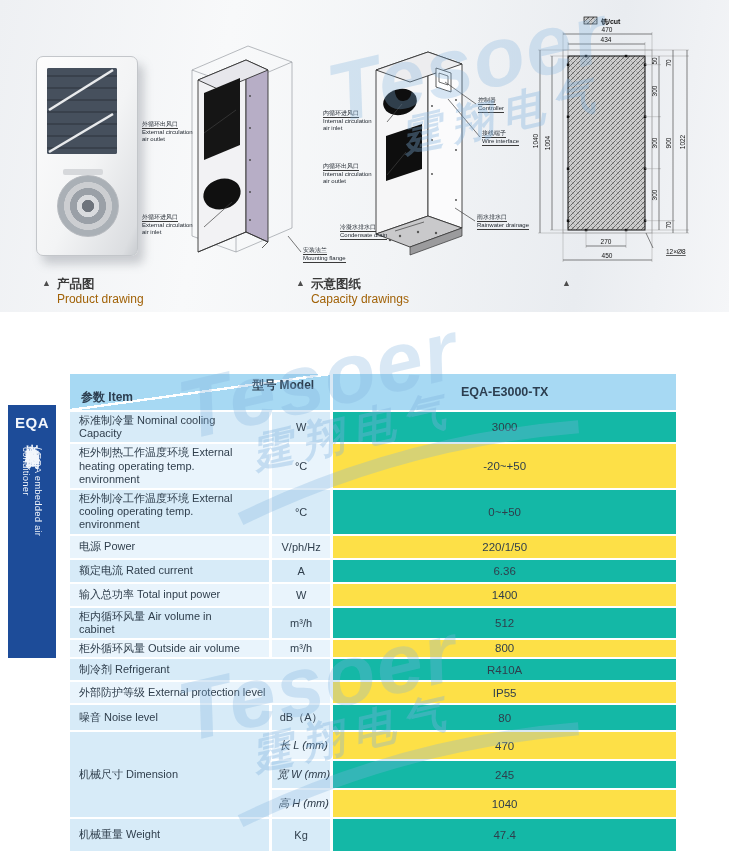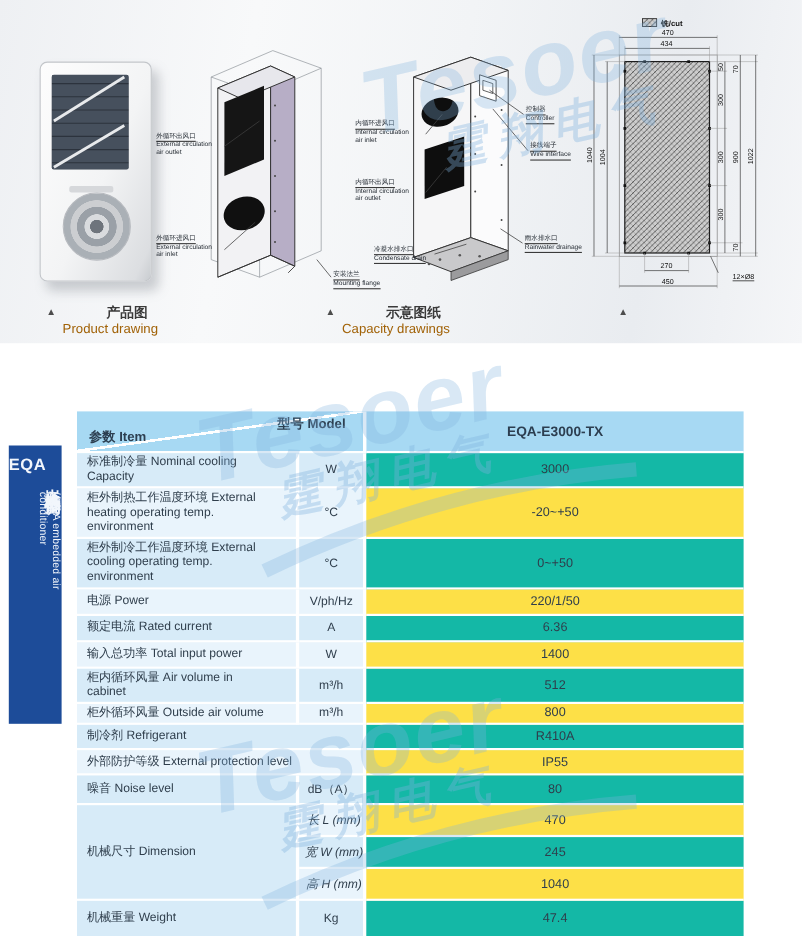--- a/index.html
+++ b/index.html
@@ -24,25 +24,25 @@
        border:1px solid #b7babf;}
   .cab .logo{position:absolute;left:26px;top:112px;width:40px;height:6px;background:#d6d8db;border-radius:2px;}
   .dsvg{position:absolute;z-index:2;}
   .leads{position:absolute;left:0;top:0;width:729px;height:312px;z-index:3;}
   
   .dlabel{position:absolute;z-index:4;font-size:6px;line-height:1.2;color:#1d242c;white-space:nowrap;}
   .dlabel .u{border-bottom:.5px solid #3a3a3a;display:inline-block;}
   
   .cap{position:absolute;top:277px;z-index:4;display:flex;gap:6px;align-items:flex-start;}
   .cap .tri{font-size:9px;color:#4d4d4d;line-height:1.4;}
-  .cap .cn{font-size:12.5px;font-weight:bold;color:#3a3a3a;line-height:1.2;margin-left:40px;}
+  .cap .cn{font-size:12.5px;font-weight:bold;color:#3a3a3a;line-height:1.2;}
   .cap .en{font-size:12px;color:#a16207;line-height:1.25;}
   
   .side{position:absolute;left:8px;top:405px;width:48px;height:253px;background:#1d4c99;z-index:2;
-        display:flex;flex-direction:column;padding-top:9px;box-sizing:border-box;color:#f2f6fc;}
+        display:flex;flex-direction:column;align-items:center;padding-top:9px;box-sizing:border-box;color:#f2f6fc;}
   .side .m{font-size:15px;font-weight:bold;letter-spacing:.5px;}
   .side .c{writing-mode:vertical-rl;text-orientation:upright;font-size:14.5px;font-weight:bold;letter-spacing:2px;margin-top:1px;}
   .side .e{writing-mode:vertical-rl;font-size:9.5px;height:128px;margin-top:3px;line-height:1.25;letter-spacing:.2px;}
   
   .spec{position:absolute;left:70px;top:374px;z-index:2;border-collapse:separate;border-spacing:0;table-layout:fixed;}
   .spec td{padding:0;vertical-align:middle;font-size:11px;border-bottom:2px solid #fff;}
   .spec .lab{width:202px;text-align:left;padding:2px 20px 2px 9px;border-right:3px solid #fff;line-height:1.2;box-sizing:border-box;}
   .spec .uni{width:60px;text-align:center;border-right:3px solid #fff;white-space:nowrap;font-size:11px;box-sizing:border-box;}
   .spec .val{width:343px;text-align:center;font-size:11.5px;box-sizing:border-box;}
   .spec .d{background:#d7ebf8;} .spec .l{background:#e9f4fc;}

